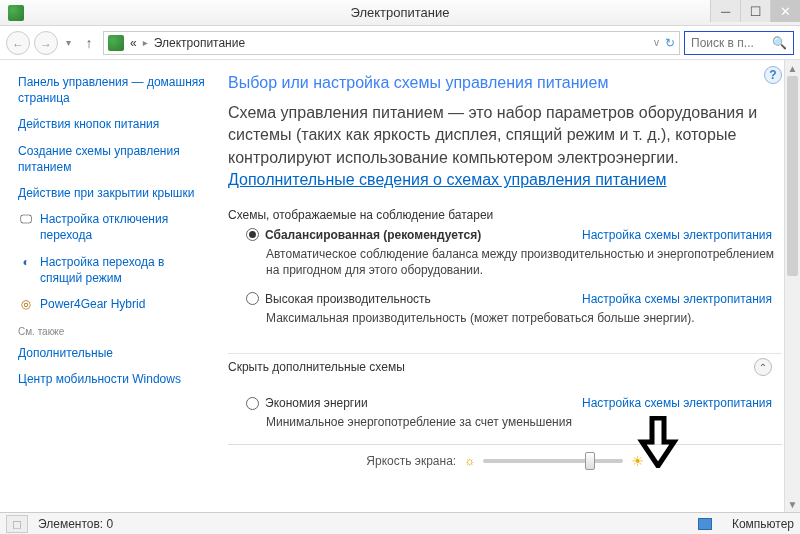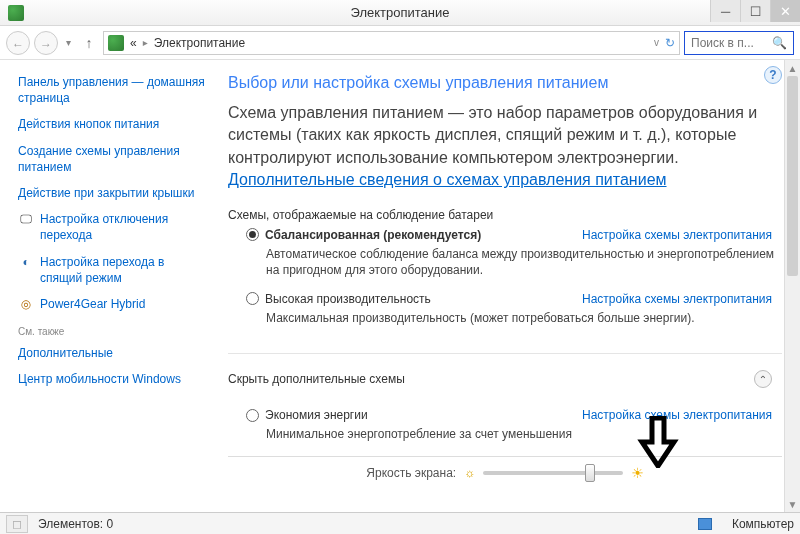--- a/index.html
+++ b/index.html
@@ -210,21 +210,21 @@
     width:7px;height:7px;border-radius:50%;
     background:#333;
   }
   .plan-name { font-weight:bold; color:#333;}
   .plan-link { color:#0066cc; margin-left:auto; cursor:pointer; padding-right:10px;}
   .plan-desc { margin: 4px 0 14px 20px; color:#444; line-height:1.35;}
   .hide-row {
     display:flex; align-items:center; justify-content:space-between;
     margin-top: 27px;
     border-top:1px solid #e5e5e5;
-    padding-top:16px;
+    padding-top:4px;
     padding-right:10px;
   }
   .expand-btn {
     width:18px;height:18px;border:1px solid #bbb;border-radius:50%;
     display:flex;align-items:center;justify-content:center;
     font-size:10px; color:#555; cursor:pointer; background:#f5f5f5;
   }
   .arrow-annotation {
     position:absolute;
     right: 120px;

